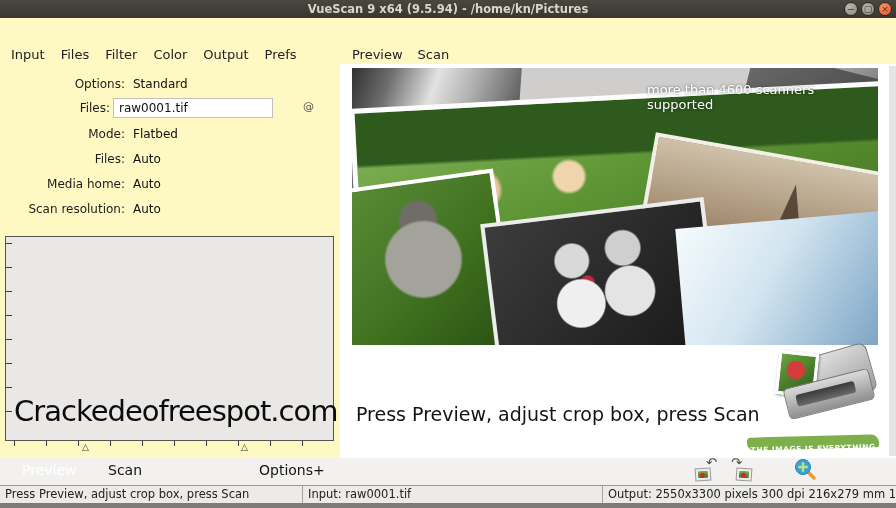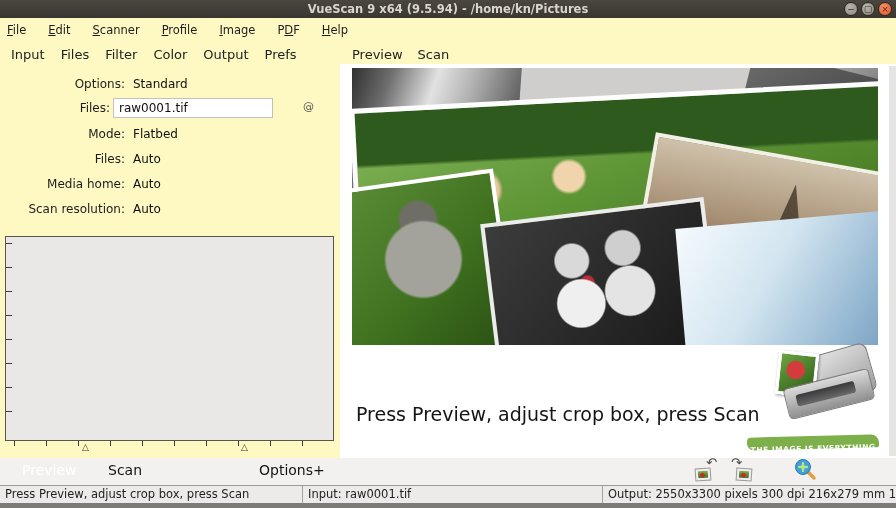--- a/index.html
+++ b/index.html
@@ -144,29 +144,20 @@
 
   <div class="titlebar">
     <div class="title">VueScan 9 x64 (9.5.94) - /home/kn/Pictures</div>
     <div class="winbtns">
       <div class="winbtn g">−</div>
       <div class="winbtn g">▢</div>
       <div class="winbtn o">×</div>
     </div>
   </div>
 
-  <div class="menubar">
-    <span class="menuitem"><u>F</u>ile</span>
-    <span class="menuitem"><u>E</u>dit</span>
-    <span class="menuitem"><u>S</u>canner</span>
-    <span class="menuitem"><u>P</u>rofile</span>
-    <span class="menuitem"><u>I</u>mage</span>
-    <span class="menuitem">P<u>D</u>F</span>
-    <span class="menuitem"><u>H</u>elp</span>
-  </div>
 
   <div class="tabs">
     <span>Input</span>
     <span>Files</span>
     <span>Filter</span>
     <span>Color</span>
     <span>Output</span>
     <span>Prefs</span>
   </div>
 
@@ -191,20 +182,21 @@
     <span class="flabel">Media home:</span>
     <span class="fvalue">Auto</span>
   </div>
   <div class="frow" style="top:199px;">
     <span class="flabel">Scan resolution:</span>
     <span class="fvalue">Auto</span>
   </div>
 
   <div class="pbox">
     <div class="v-ruler"></div>
+    <div class="watermark">Crackedeofreespot.com</div>
   </div>
   <div class="h-ruler"></div>
   <span class="tri" style="left:82px;">△</span>
   <span class="tri" style="left:241px;">△</span>
 
   <div class="right-bg"></div>
   <div class="scrollbar"></div>
   <div class="rtabs">
     <span>Preview</span>
     <span>Scan</span>
@@ -217,20 +209,21 @@
     <div class="photo ph-snap">
       <span class="snap-text">SNAP</span>
     </div>
     <div class="photo ph-grass"></div>
     <div class="photo ph-eiffel">
       <div class="eiffel-sil"></div>
     </div>
     <div class="photo ph-dog"></div>
     <div class="photo ph-boys"></div>
     <div class="photo ph-scanner"></div>
+    <div class="collage-caption">more than 4600 scanners supported</div>
   </div>
 
   <div class="hint">Press Preview, adjust crop box, press Scan</div>
 
   <div class="logo">
     <div class="logo-lid"></div>
     <div class="logo-photo"></div>
     <div class="logo-base">
       <div class="logo-slot"></div>
     </div>

